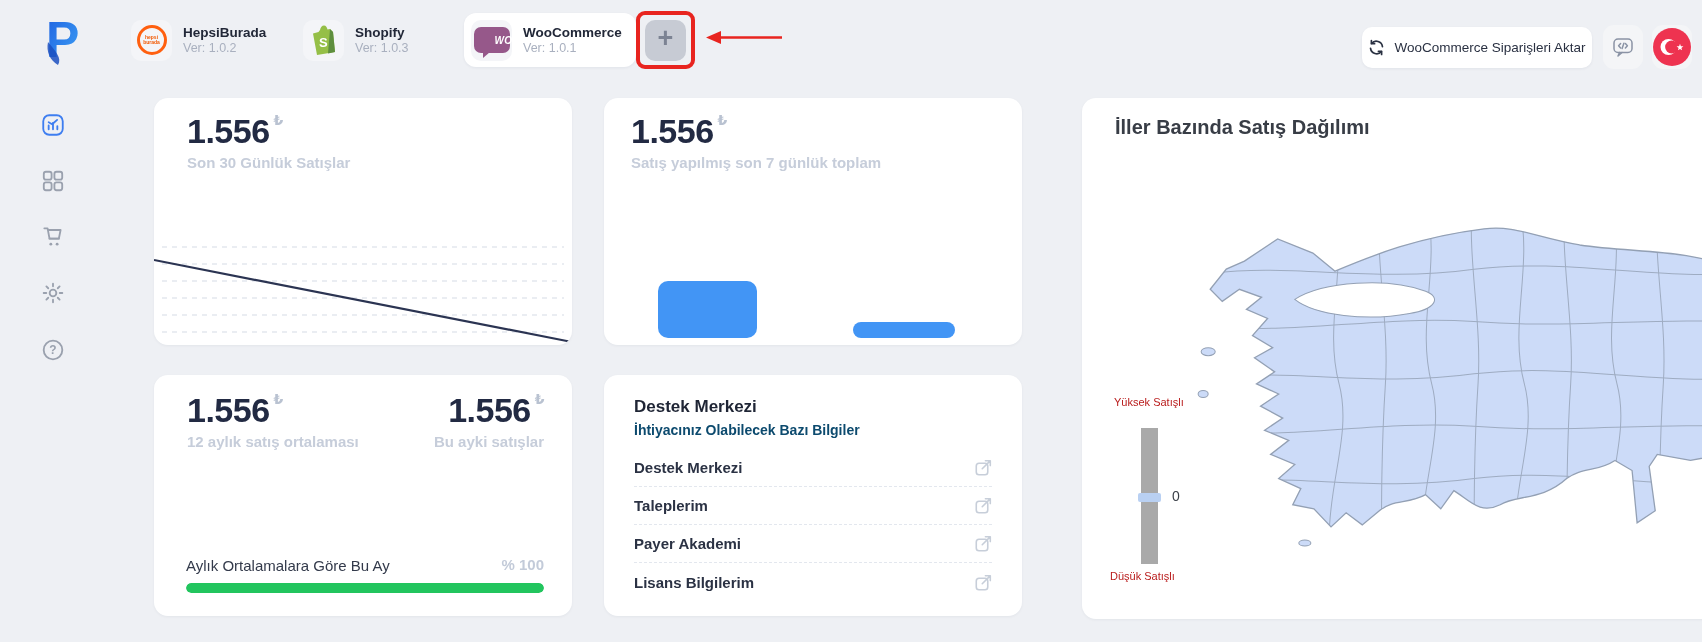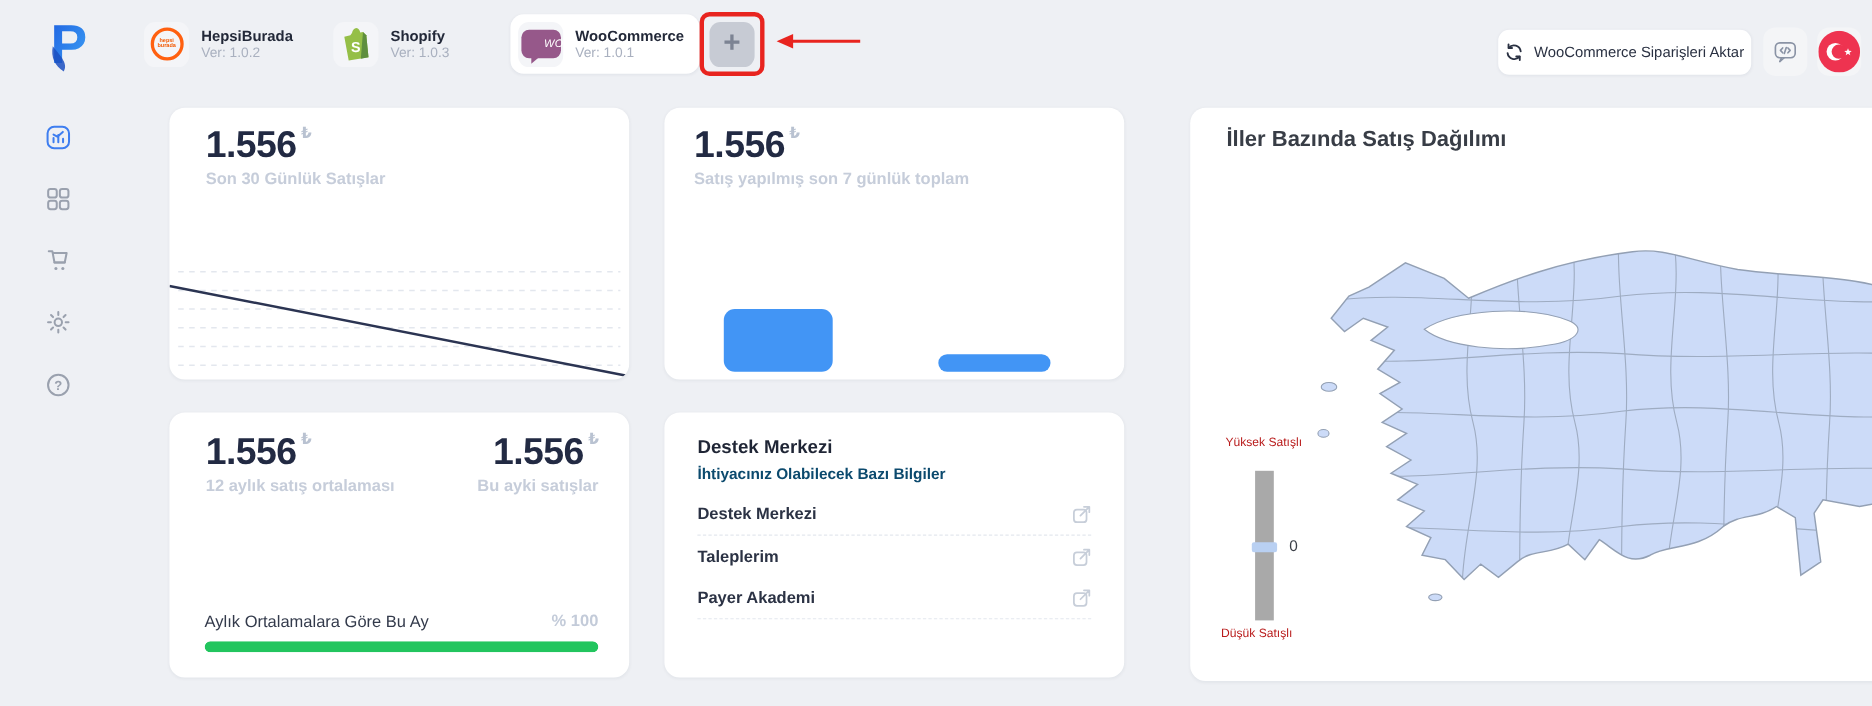--- a/index.html
+++ b/index.html
@@ -12,21 +12,21 @@
   .logo { left:42px; top:12px; width:48px; height:54px; }
   .chip { position:absolute; top:13px; height:54px; display:flex; align-items:center; gap:11px; padding:0 14px 0 7px; border-radius:12px; }
   .chip.selected { background:#fff; box-shadow:0 1px 3px rgba(20,30,60,.06); }
   .chip-icon { width:41px; height:41px; border-radius:10px; background:#f4f5f8; display:flex; align-items:center; justify-content:center; flex:0 0 auto; }
   .chip-name { font-size:13.5px; font-weight:bold; color:#222838; line-height:17px; }
   .chip-ver { font-size:12.5px; color:#a9b0bf; line-height:15px; }
   .hepsi-ring { width:30px; height:30px; border-radius:50%; border:3px solid #ff6010; display:flex; flex-direction:column; align-items:center; justify-content:center; }
   .hepsi-ring span { font-size:5px; font-weight:bold; color:#f25a04; line-height:5px; }
   .woo-bubble { width:36px; height:26px; background:#96588a; border-radius:7px; position:relative; display:flex; align-items:center; justify-content:center; }
   .woo-bubble i { position:absolute; left:9px; bottom:-5px; width:0; height:0; border-left:7px solid #96588a; border-bottom:6px solid transparent; font-size:0; }
-  .woo-bubble span { color:#fff; font-weight:normal; font-size:10px; font-style:italic; letter-spacing:.3px;margin-left:32px; }
+  .woo-bubble span { color:#fff; font-weight:bold; font-size:10px; font-style:italic; letter-spacing:.3px;margin-left:32px; }
   .add-annotation { left:636px; top:11px; width:59px; height:58px; border:4px solid #e8241f; border-radius:9px; display:flex; align-items:center; justify-content:center; }
   .add-btn { width:41px; height:41px; border-radius:10px; background:#c7cbd4; color:#7c8393; font-size:27px; font-weight:bold; display:flex; align-items:center; justify-content:center; line-height:1; padding-bottom:3px; }
   .import-btn { left:1362px; top:27px; width:230px; height:41px; background:#fff; border-radius:10px; display:flex; align-items:center; justify-content:center; gap:9px; box-shadow:0 1px 3px rgba(20,30,60,.06); cursor:pointer; }
   .import-btn span { font-size:13.5px; font-weight:500; color:#2a3142; }
   .icon-btn { position:absolute; top:25px; width:40px; height:44px; background:#f4f5f7; border-radius:11px; display:flex; align-items:center; justify-content:center; }
 
   
   .side-item { position:absolute; left:40px; width:26px; height:26px; display:flex; align-items:center; justify-content:center; }
 
   
@@ -248,20 +248,29 @@
     <span>Payer Akademi</span>
     <svg width="17" height="17" viewBox="0 0 16 16">
         <g fill="none" stroke="#c7ced9" stroke-width="1.5" stroke-linecap="round" stroke-linejoin="round">
           <rect x="1.2" y="4" width="10.8" height="10.8" rx="2.6"></rect>
           <path d="M6.8 9.2 L14 2 M9.8 1.6 H14.4 V6.2"></path>
         </g>
       </svg>
   </div>
   <div class="support-row" style="top:112px;">
     <span>Taleplerim</span>
+    <svg width="17" height="17" viewBox="0 0 16 16">
+        <g fill="none" stroke="#c7ced9" stroke-width="1.5" stroke-linecap="round" stroke-linejoin="round">
+          <rect x="1.2" y="4" width="10.8" height="10.8" rx="2.6"></rect>
+          <path d="M6.8 9.2 L14 2 M9.8 1.6 H14.4 V6.2"></path>
+        </g>
+      </svg>
+  </div>
+  <div class="support-row" style="top:188px; border-bottom:none;">
+    <span>Lisans Bilgilerim</span>
     <svg width="17" height="17" viewBox="0 0 16 16">
         <g fill="none" stroke="#c7ced9" stroke-width="1.5" stroke-linecap="round" stroke-linejoin="round">
           <rect x="1.2" y="4" width="10.8" height="10.8" rx="2.6"></rect>
           <path d="M6.8 9.2 L14 2 M9.8 1.6 H14.4 V6.2"></path>
         </g>
       </svg>
   </div>
 </div>
 
 <div class="card" style="left:1042px; top:98px; width:684px; height:521px;">

